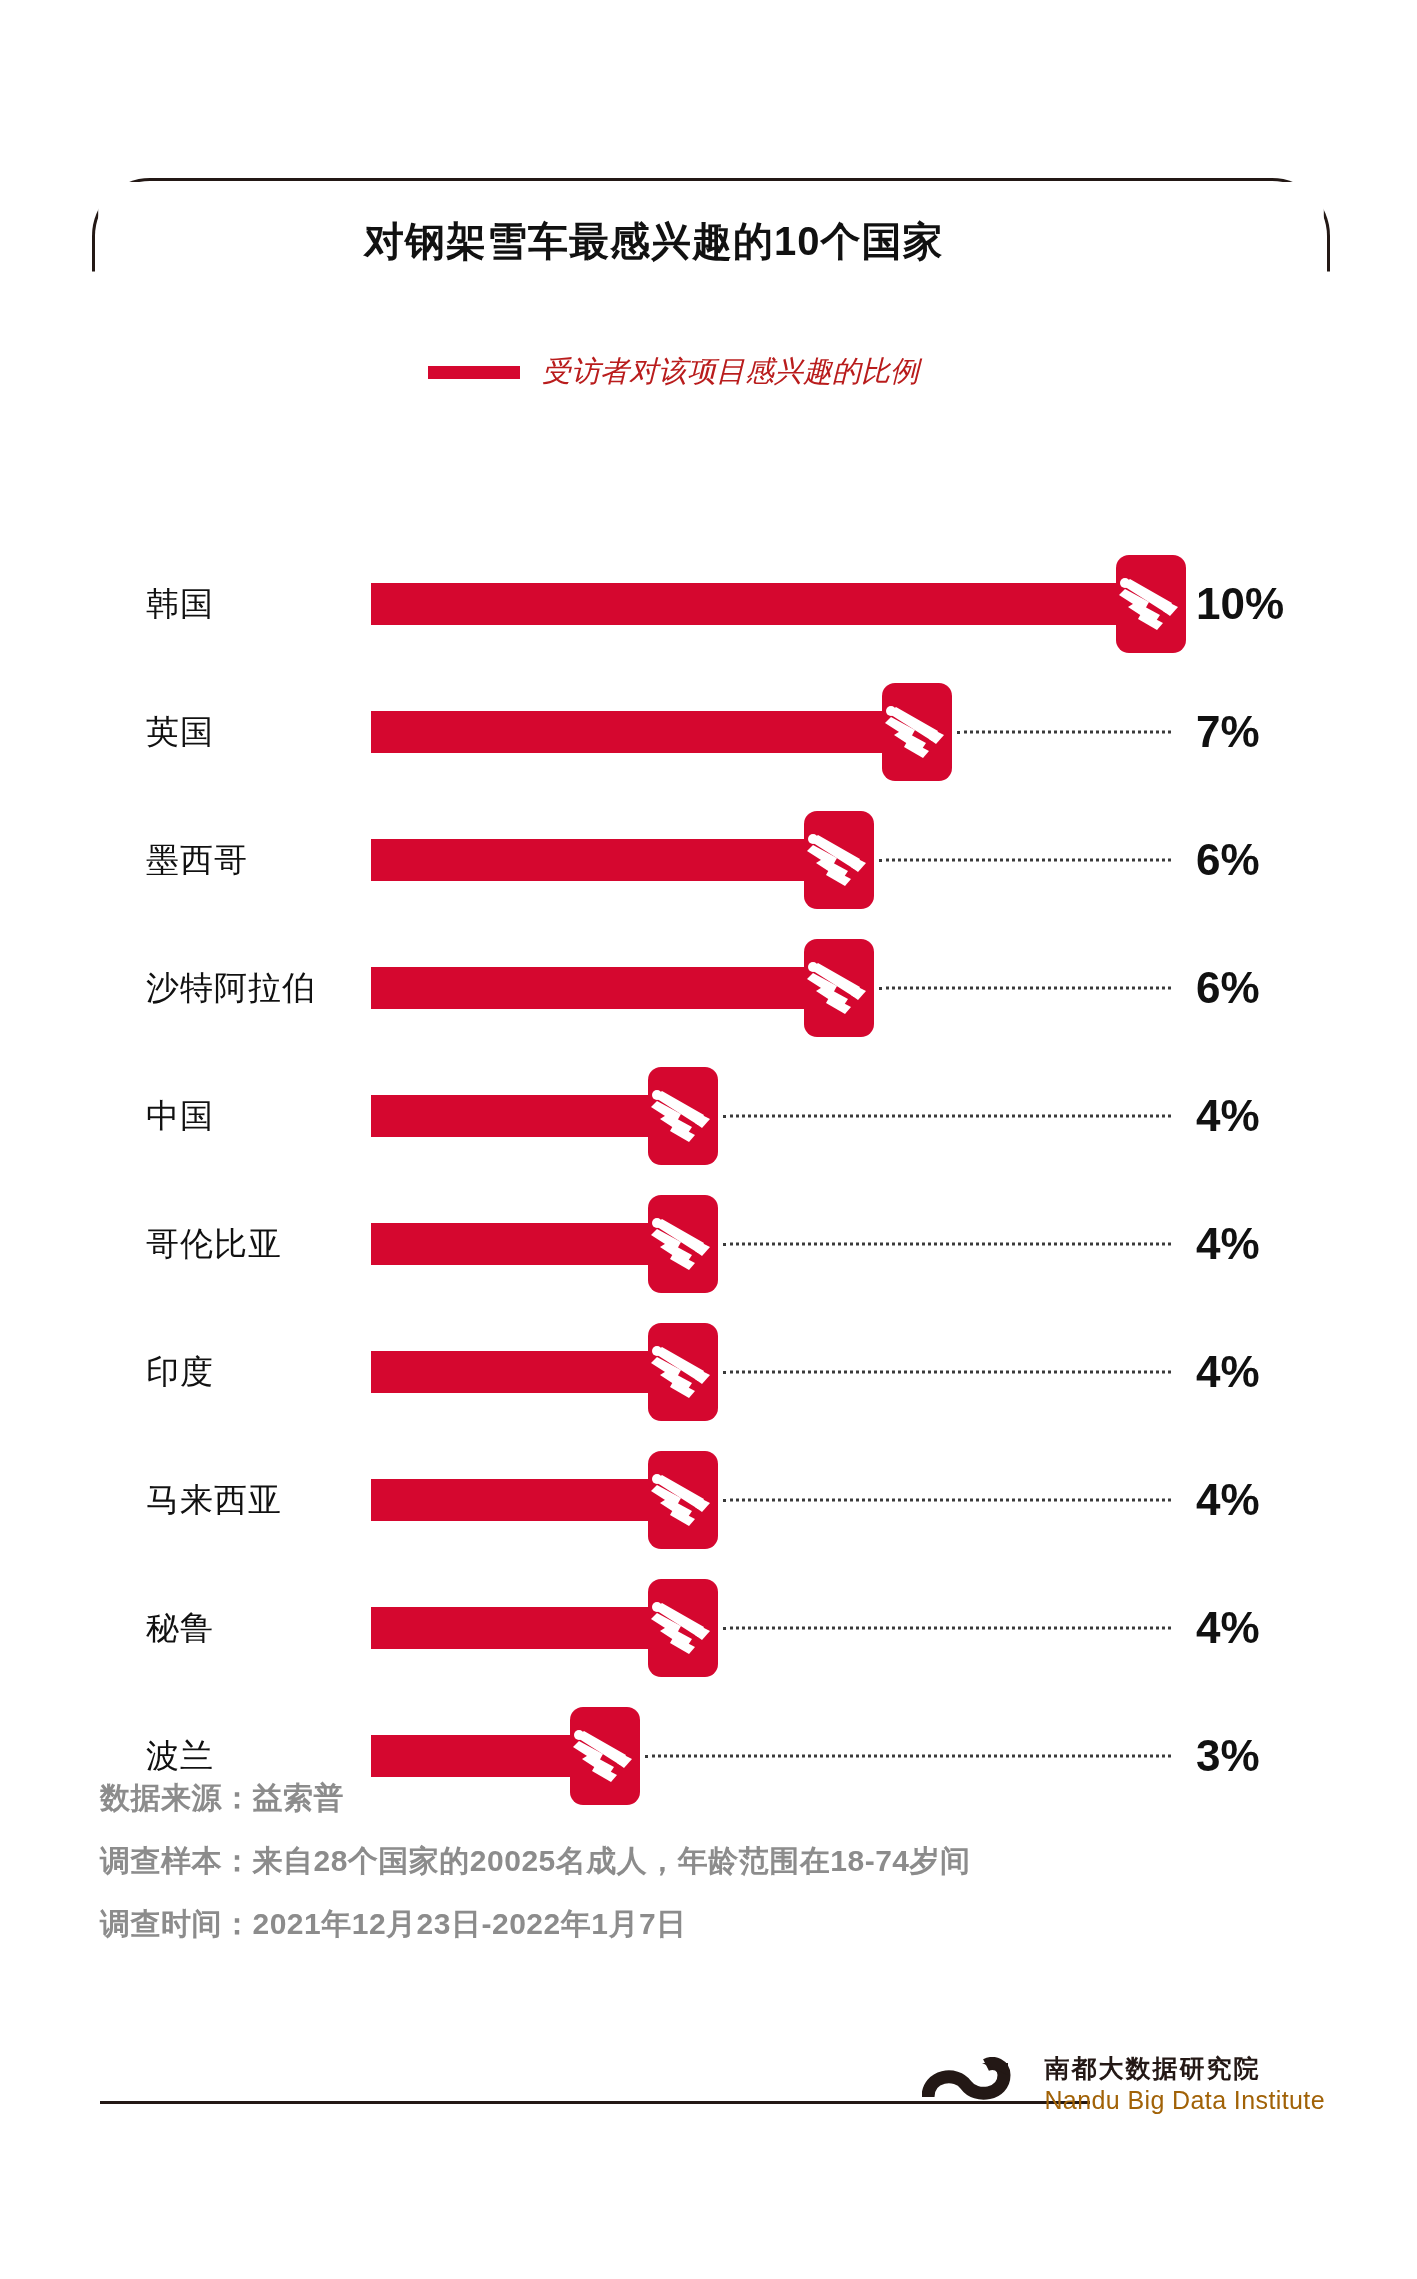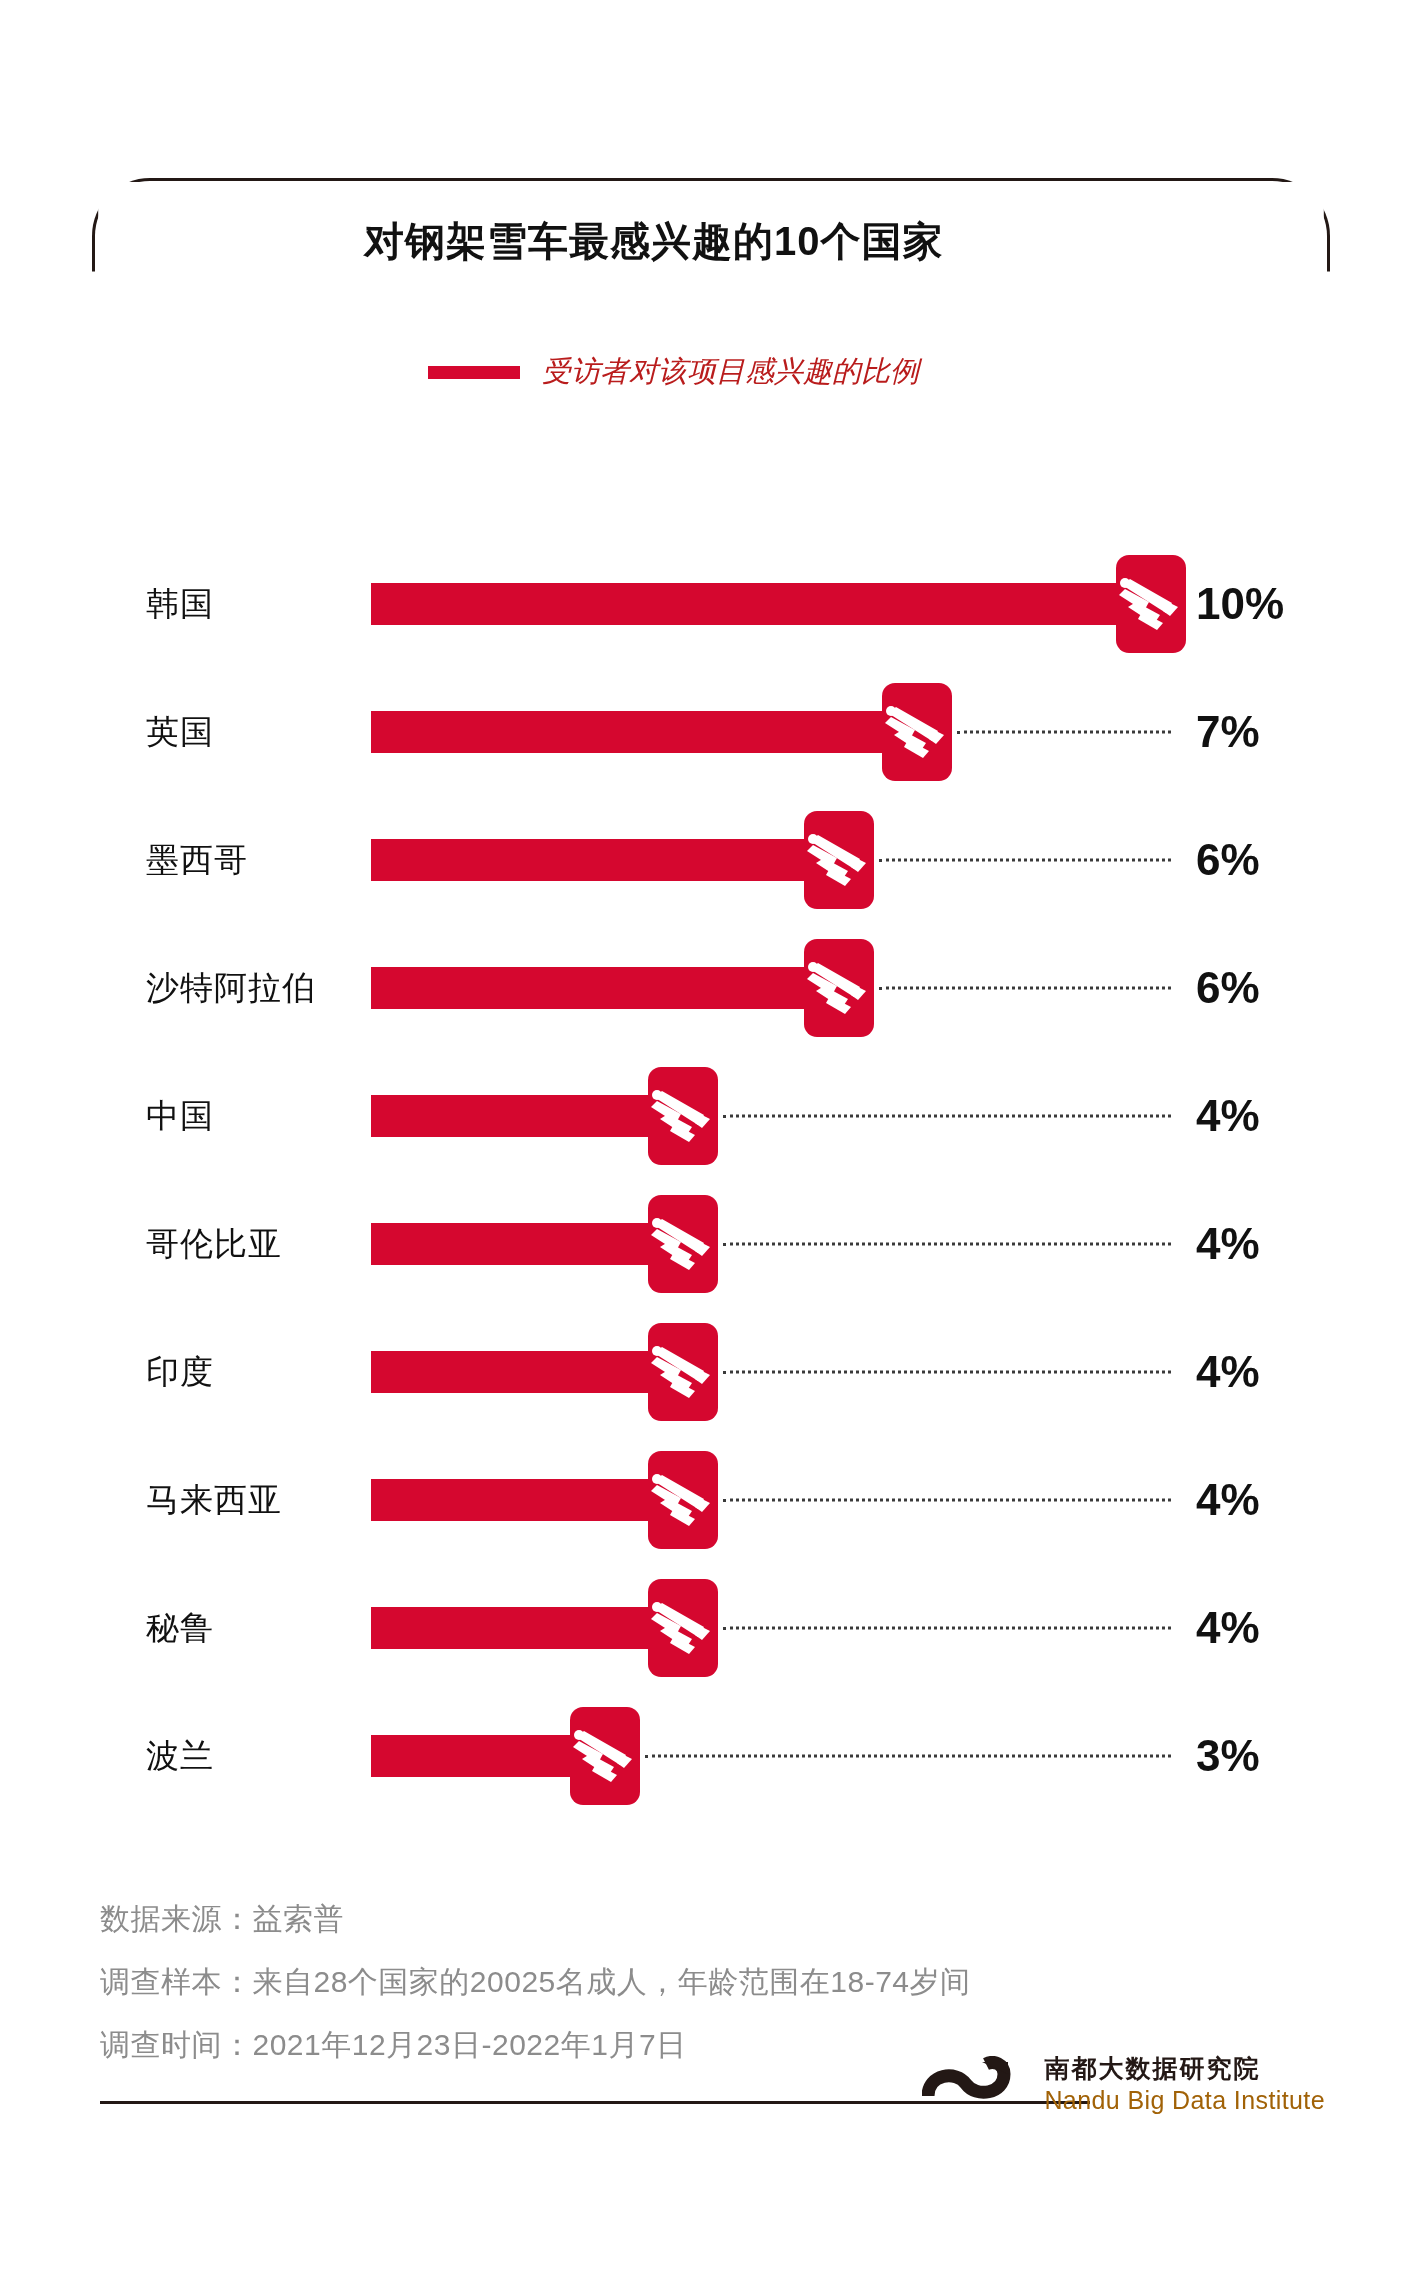--- a/index.html
+++ b/index.html
@@ -144,22 +144,23 @@
     font-weight: bold;
     color: #111111;
     white-space: nowrap;
     text-align: center;
   }
 
   
   .footer {
     position: absolute;
     left: 100px;
-    top: 1887px;
+    top: 1766px;
     width: 1240px;
+    font-weight: bold;
   }
   .footer-line {
     font-size: 30px;
     color: #8c8c8c;
     line-height: 63px;
     white-space: nowrap;
     letter-spacing: 0.5px;
   }
   .rule {
     position: absolute;
@@ -167,20 +168,21 @@
     top: 2101px;
     width: 990px;
     height: 3px;
     background: #231815;
   }
   .brand {
     position: absolute;
     right: 92px;
     top: 2056px;
     display: flex;
+    align-items: center;
     gap: 14px;
   }
   .brand-mark svg { display: block; }
   .brand-text {
     display: flex;
     flex-direction: column;
     justify-content: center;
     line-height: 1;
   }
   .brand-cn {

